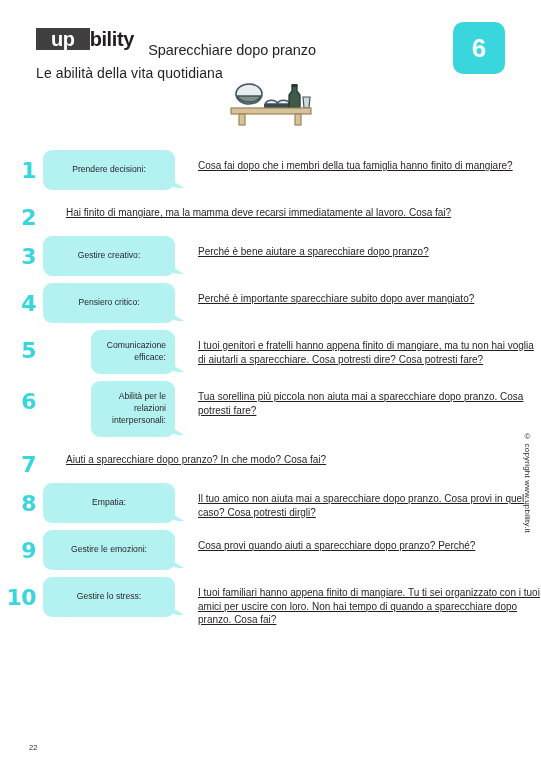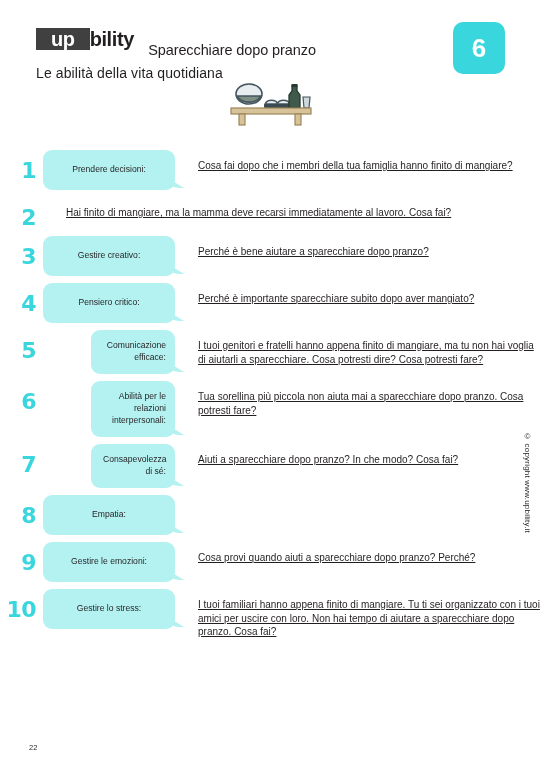--- a/index.html
+++ b/index.html
@@ -271,54 +271,50 @@
     <div class="bubble-wrap">
       <div class="bubble left">
         <span class="btext">Abilità per le relazioni interpersonali:</span>
       </div>
     </div>
     <div class="row-text">Tua sorellina più piccola non aiuta mai a sparecchiare dopo pranzo. Cosa potresti fare?</div>
   </div>
 
   <div class="row">
     <div class="row-num">7</div>
-    <div class="bubble-wrap">
-      <div class="bubble left">
-        <span class="btext">Consapevolezza di sé:</span>
-      </div>
-    </div>
     <div class="row-text">Aiuti a sparecchiare dopo pranzo? In che modo? Cosa fai?</div>
   </div>
 
   <div class="row">
     <div class="row-num">8</div>
     <div class="bubble-wrap">
       <div class="bubble center">
         <span class="btext">Empatia:</span>
       </div>
     </div>
+    <div class="row-text">Il tuo amico non aiuta mai a sparecchiare dopo pranzo. Cosa provi in quel caso? Cosa potresti dirgli?</div>
   </div>
 
   <div class="row">
     <div class="row-num">9</div>
     <div class="bubble-wrap">
       <div class="bubble center">
         <span class="btext">Gestire le emozioni:</span>
       </div>
     </div>
     <div class="row-text">Cosa provi quando aiuti a sparecchiare dopo pranzo? Perché?</div>
   </div>
 
   <div class="row">
     <div class="row-num">10</div>
     <div class="bubble-wrap">
       <div class="bubble center">
         <span class="btext">Gestire lo stress:</span>
       </div>
     </div>
-    <div class="row-text">I tuoi familiari hanno appena finito di mangiare. Tu ti sei organizzato con i tuoi amici per uscire con loro. Non hai tempo di aiutare a sparecchiare dopo pranzo. Cosa fai?</div>
+    <div class="row-text">I tuoi familiari hanno appena finito di mangiare. Tu ti sei organizzato con i tuoi amici per uscire con loro. Non hai tempo di quando a sparecchiare dopo pranzo. Cosa fai?</div>
   </div>
 
 </div>
 
 <div class="copyright">© copyright www.upbility.it</div>
 
 <div class="page-number">22</div>
 
 </body></html>

